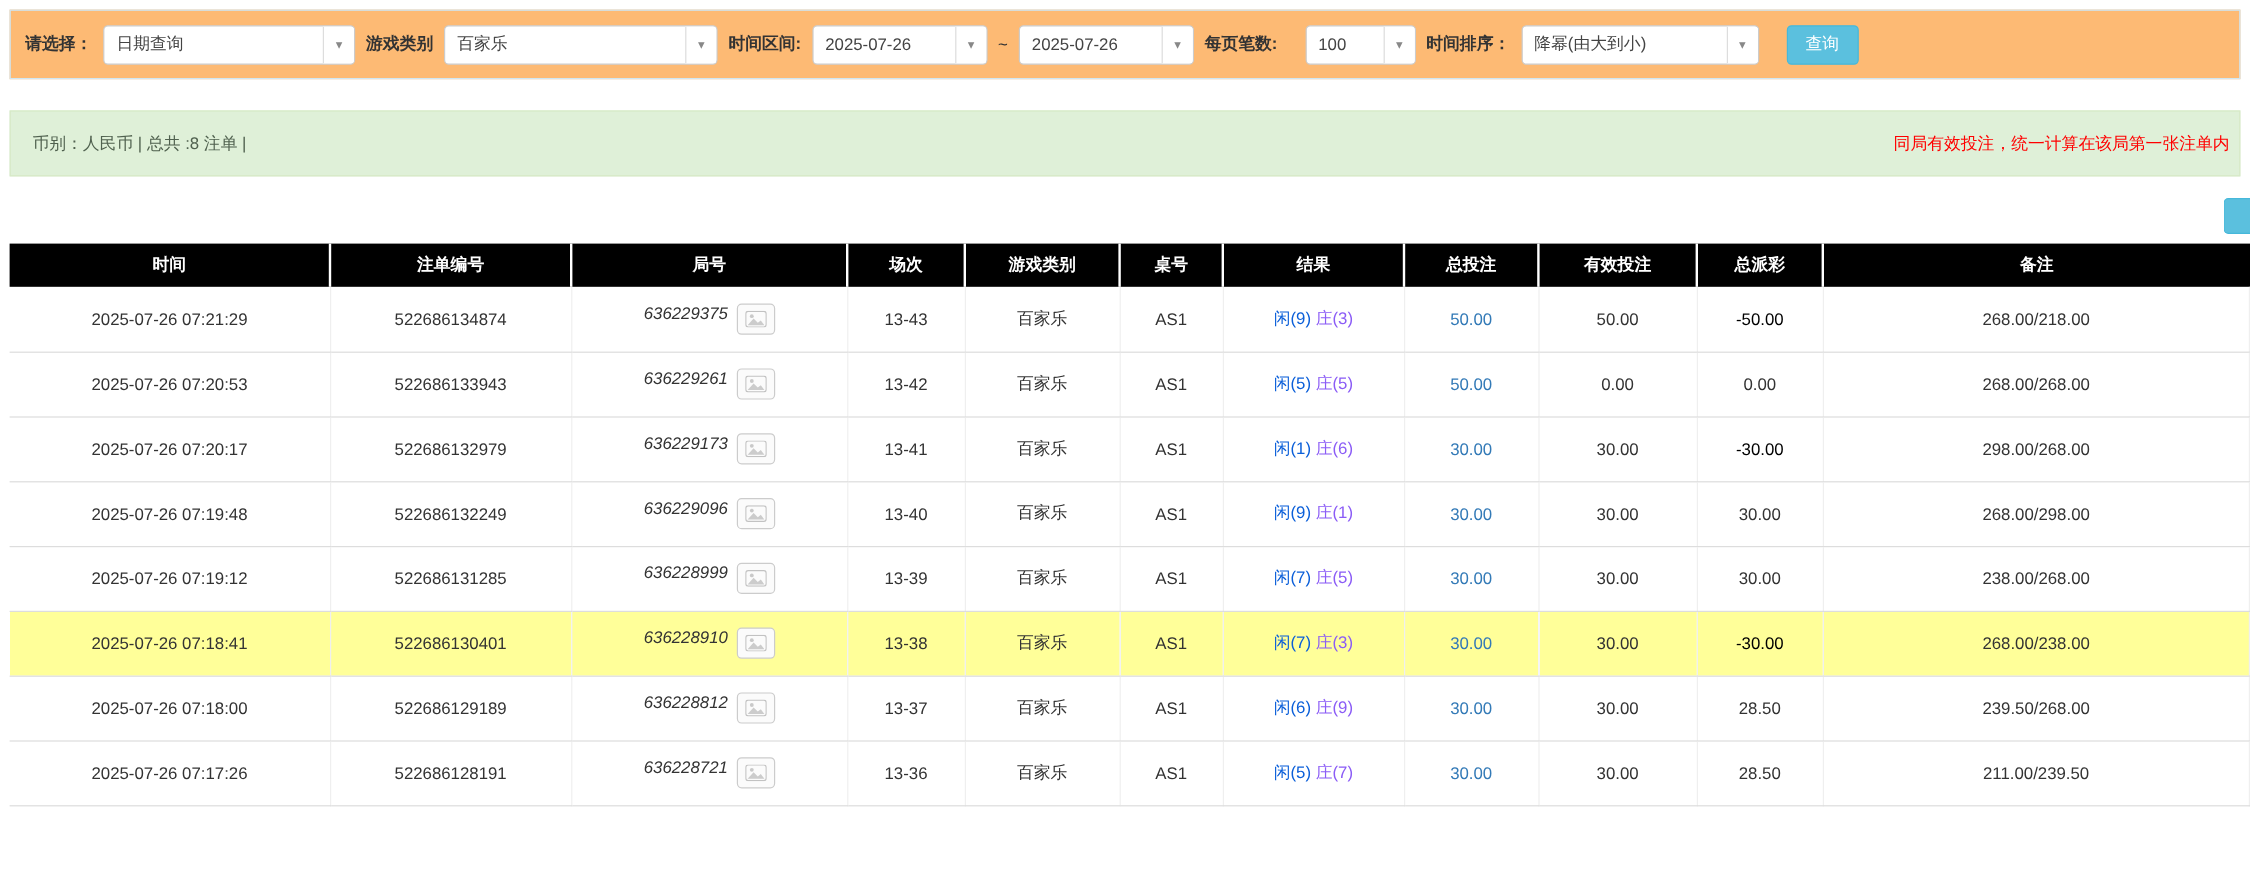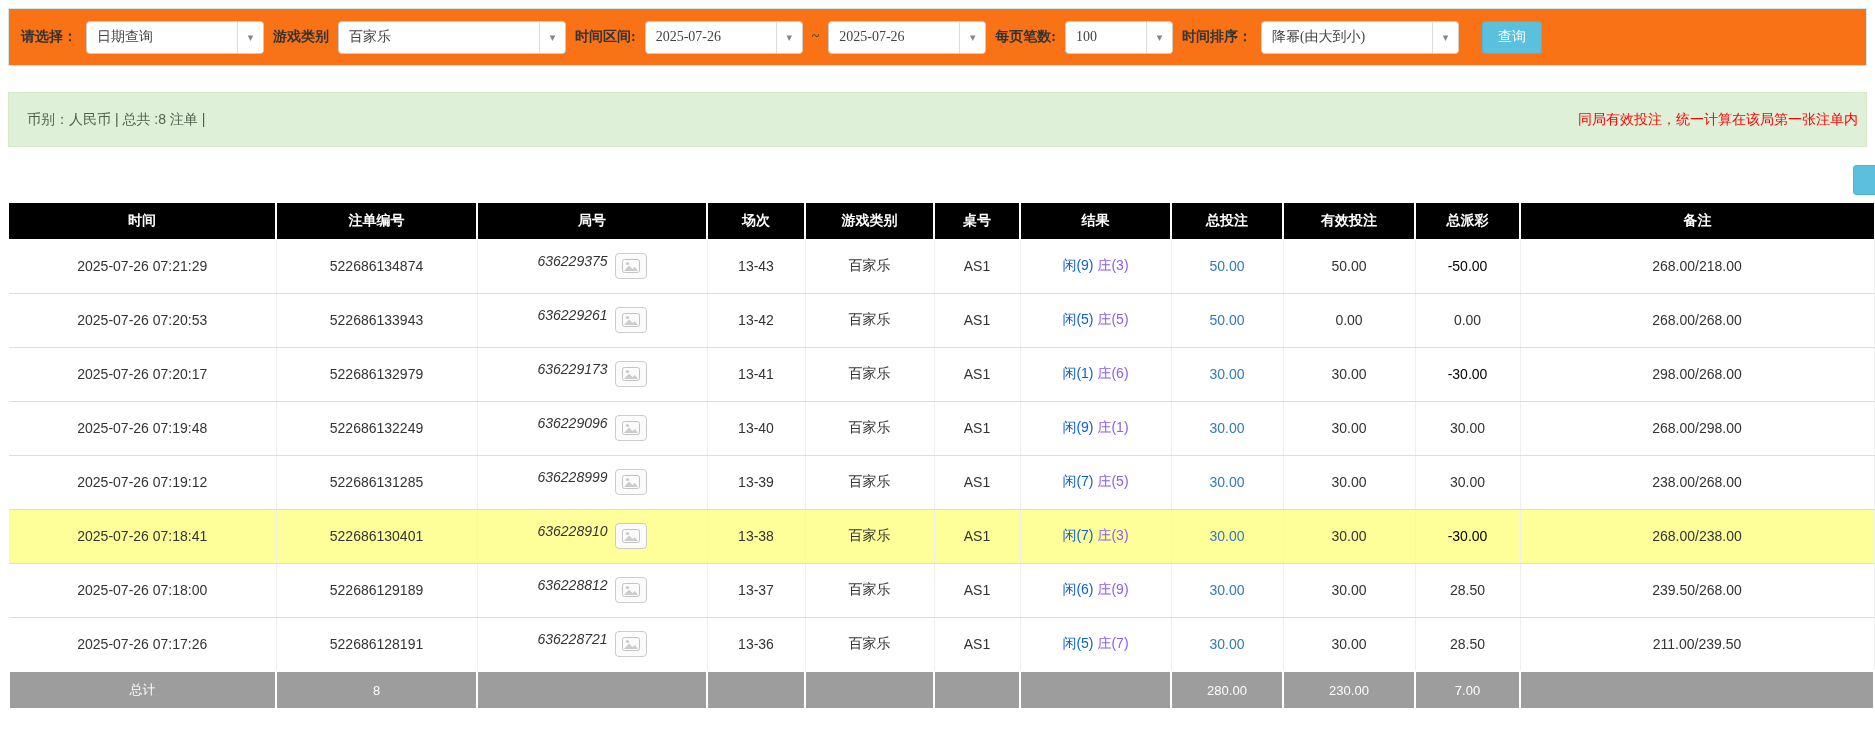--- a/index.html
+++ b/index.html
@@ -8,28 +8,27 @@
     width: 1875px; height: 740px;
     overflow: hidden;
     background: #fff;
     font-family: "Liberation Sans", "DejaVu Sans", sans-serif;
   }
 
   
   .filter-bar {
     margin: 8px 8px 0 8px;
     height: 58px;
-    background: #f97316;
+    background: #fdba74;
     border: 1px solid #cfe7f3;
     display: flex;
     align-items: center;
     padding: 12px 12px;
     gap: 9px;
     white-space: nowrap;
-    font-family: Liberation Serif, serif;
   }
   .flabel {
     font-size: 14px;
     font-weight: bold;
     color: #333;
   }
   .combo {
     display: inline-flex;
     align-items: stretch;
     background: #fff;
@@ -49,24 +48,24 @@
   .combo-caret {
     display: flex;
     align-items: center;
     justify-content: center;
     width: 26px;
     border-left: 1px solid #ddd;
     color: #888;
     font-size: 11px;
     background: #fff;
   }
-  .w-select  { width: 178px; }
+  .w-select  { width: 210px; }
   .w-game    { width: 228px; }
-  .w-date    { width: 158px; }
-  .w-page    { width: 108px; }
+  .w-date    { width: 146px; }
+  .w-page    { width: 92px; margin-left: 14px; }
   .w-sort    { width: 198px; }
   .combo .combo-val { flex: 1; }
   .range-sep { font-size: 14px; color: #333; }
   .search-btn {
     margin-left: 14px;
     height: 33px;
     padding: 0 15px;
     background: #5bc0de;
     border: 1px solid #46b8da;
     border-radius: 4px;
@@ -463,27 +462,14 @@
       <span class="player">闲(5)</span>
       <span class="banker">庄(7)</span>
     </td>
     <td class="bet-total">30.00</td>
     <td>30.00</td>
     <td class="payout">28.50</td>
     <td>211.00/239.50</td>
   </tr>
     </tbody>
   <tfoot>
-    <tr>
-      <td>总计</td>
-      <td>8</td>
-      <td></td>
-      <td></td>
-      <td></td>
-      <td></td>
-      <td></td>
-      <td>280.00</td>
-      <td>230.00</td>
-      <td>7.00</td>
-      <td></td>
-    </tr>
   </tfoot>
 </table>
 
 </body></html>

